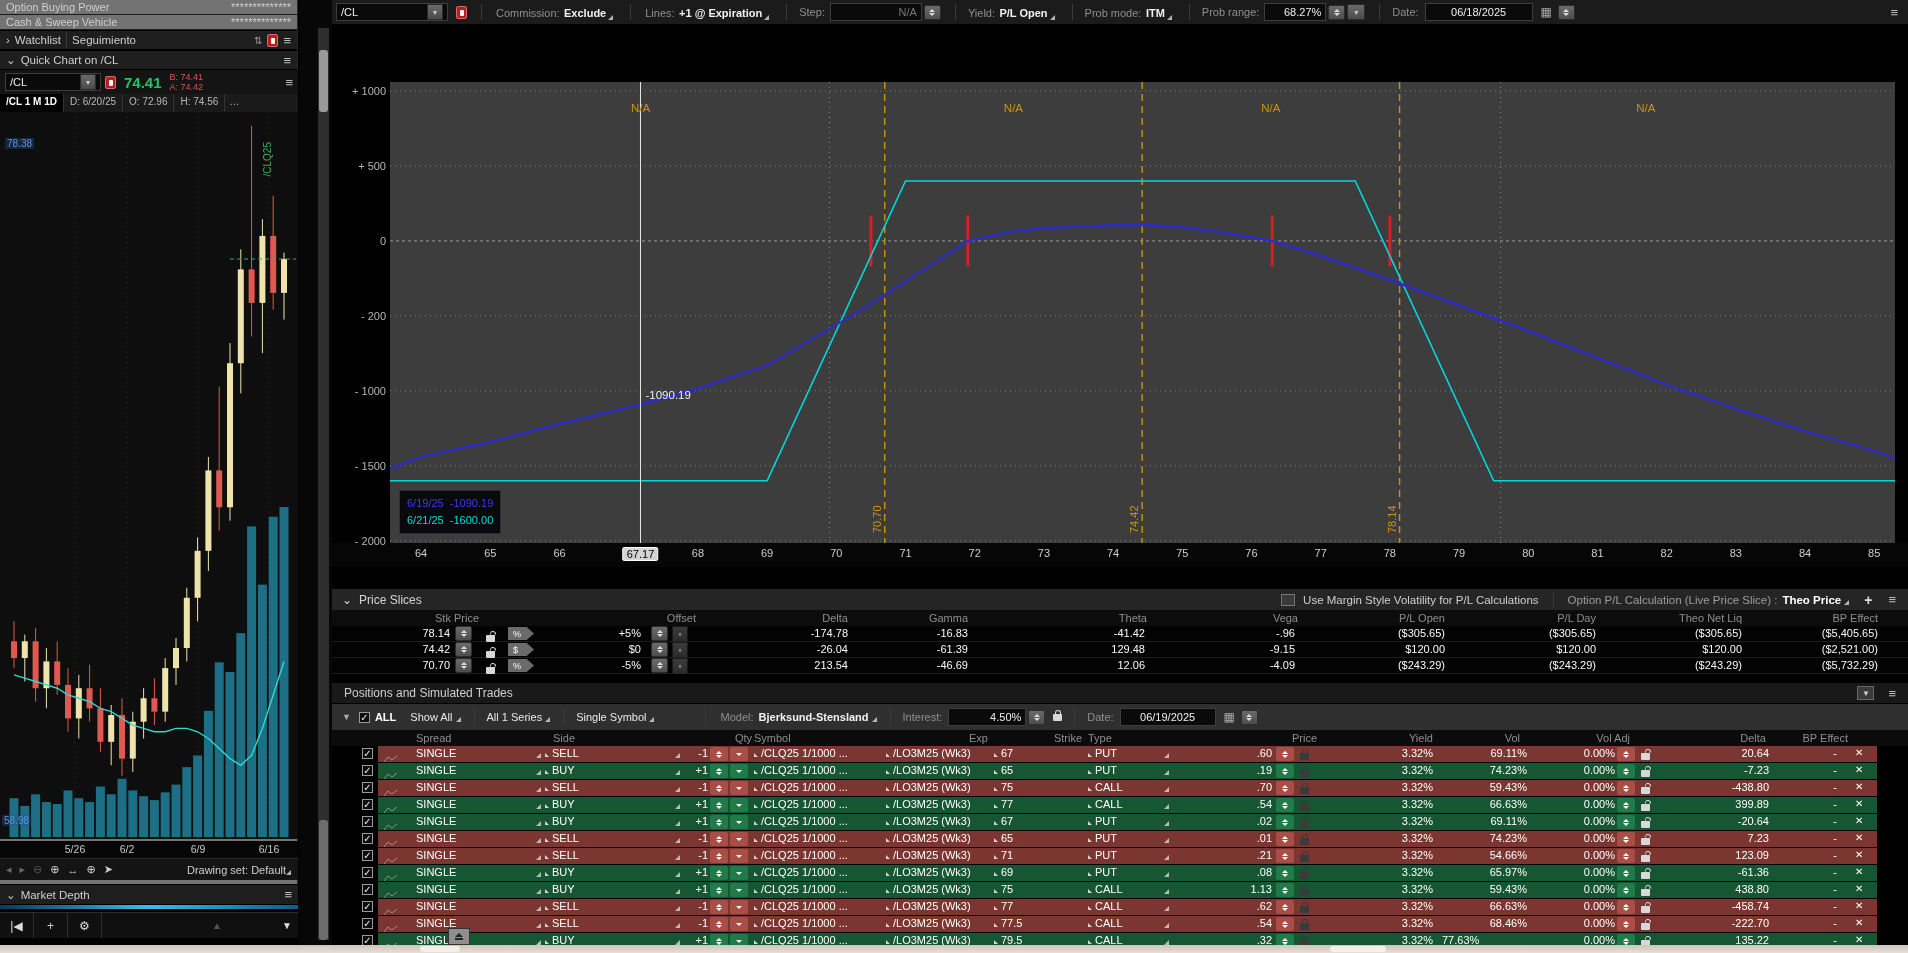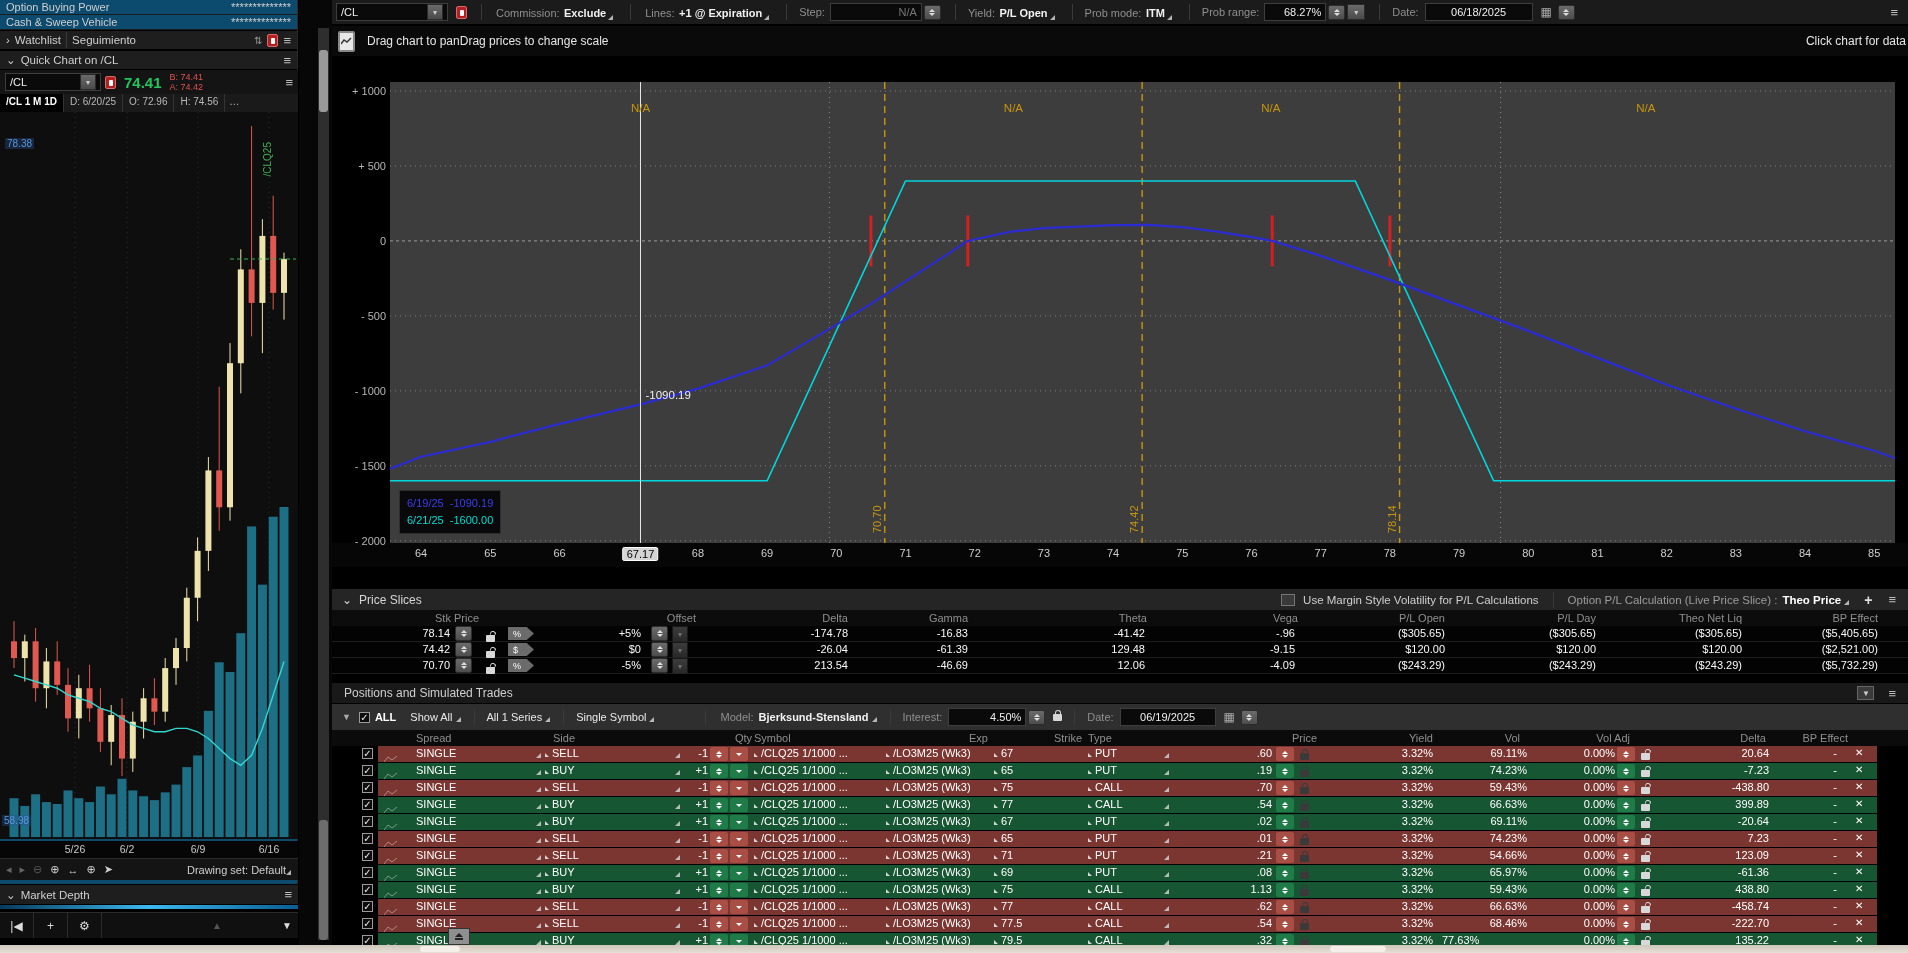--- a/index.html
+++ b/index.html
@@ -27,21 +27,21 @@
     border:1.5px solid #d8d8d8; border-bottom:none; border-radius:3px 3px 0 0; }
   .lockic.dark { background:#3a3a3a; } .lockic.dark:before { border-color:#3a3a3a; }
   .lockic.open:before { left:4px; transform:rotate(18deg); }
   .checkbox { width:11px; height:11px; background:#0d0d0d; border:1px solid #9a9a9a; color:#e8e8e8;
     font-size:10px; line-height:9px; text-align:center; }
   .sep-v { width:1px; background:#3a3a3a; height:16px; }
   .lbl { color:#8f8f8f; font-size:11px; } .val { color:#f2f2f2; font-size:11px; font-weight:bold; }
   .tag { clip-path:polygon(0 0,72% 0,100% 50%,72% 100%,0 100%); background:#6b6b6b; color:#fff;
     font-size:9px; width:26px; height:13px; display:flex; align-items:center; padding-left:5px; }
   
-  #leftpanel { left:0; top:0; width:298px; height:903px; background:#0c4a6e; border-right:1px solid #2a2a2a; }
+  #leftpanel { left:0; top:0; width:298px; height:903px; background:#737373; border-right:1px solid #2a2a2a; }
   .acct-row { height:15px; display:flex; justify-content:space-between; align-items:center; padding:0 6px;
     font-size:11px; color:#cfcfcf; border-bottom:1px solid #1c1c1c; }
   .sec-head { height:20px; background:#1e1e1e; border-top:1px solid #000; border-bottom:1px solid #000;
     display:flex; align-items:center; padding:0 6px; font-size:11.5px; color:#cfcfcf; gap:5px; }
   #minichart { left:0; top:112px; width:298px; height:727px; background:#0e0e0e; }
   .mini-lbl { position:absolute; font-size:10px; color:#5a95d8; background:rgba(40,80,150,.35); padding:0 2px; }
   #dates-row { left:0; top:841px; width:298px; height:17px; background:#060606; }
   #dates-row span { position:absolute; top:2px; font-size:10.5px; color:#c9c9c9; transform:translateX(-50%); }
   #lc-toolbar { left:0; top:858px; width:298px; height:22px; background:#141414; border-top:1px solid #2a2a2a;
     display:flex; align-items:center; gap:8px; padding:0 6px; font-size:11px; color:#cfcfcf; }
@@ -323,29 +323,20 @@
       <span>06/18/2025</span>
     </div>
     <span style="margin-left:8px;color:#aaa;font-size:12px">▦</span>
     <span class="stepper" style="margin-left:6px">
         <i class="u"></i>
         <i class="d"></i>
       </span>
     <span class="menu-ic" style="margin-left:auto;margin-right:10px">≡</span>
   </div>
 
-  <div id="hintrow">
-    <span style="margin-left:6px;width:17px;height:21px;background:#e8e8e8;border:2px solid #888;border-radius:2px;display:inline-flex;align-items:center;justify-content:center">
-      <svg width="11" height="9">
-          <polyline points="0,7 3,3 6,5 10,1" fill="none" stroke="#333" stroke-width="1.4"></polyline>
-        </svg>
-    </span>
-    <span style="margin-left:12px;font-size:12px;color:#e6e6e6">Drag chart to panDrag prices to change scale</span>
-    <span style="margin-left:auto;margin-right:2px;font-size:12px;color:#e6e6e6">Click chart for data</span>
-  </div>
 
   <div id="ylabels"></div>
 
   <div id="plot" class="abs">
     <svg id="risk-svg" width="1505" height="461">
         <line x1="0" y1="8.995121951219511" x2="1505" y2="8.995121951219511" stroke="#7d7d7d" stroke-width="1" stroke-dasharray="1 4"></line>
         <line x1="0" y1="83.95447154471546" x2="1505" y2="83.95447154471546" stroke="#7d7d7d" stroke-width="1" stroke-dasharray="1 4"></line>
         <line x1="0" y1="158.91382113821138" x2="1505" y2="158.91382113821138" stroke="#9a9a9a" stroke-width="1" stroke-dasharray="3 3"></line>
         <line x1="0" y1="233.87317073170732" x2="1505" y2="233.87317073170732" stroke="#7d7d7d" stroke-width="1" stroke-dasharray="1 4"></line>
         <line x1="0" y1="308.83252032520323" x2="1505" y2="308.83252032520323" stroke="#7d7d7d" stroke-width="1" stroke-dasharray="1 4"></line>
@@ -1026,21 +1017,21 @@
       </div>
       <div style="position: absolute; left: 116px; top: 182px; width: 22px; height: 17px; background: rgb(143, 143, 143); border: 1px solid rgb(51, 51, 51); display: flex; flex-direction: column; align-items: center; justify-content: center; gap: 1px; z-index: 5;">
         <span style="width:0;height:0;border-left:4px solid transparent;border-right:4px solid transparent;border-bottom:4px solid #222"></span>
         <span style="width:8px;height:2px;background:#222"></span>
       </div>
     </div>
 
 <div style="position: absolute; left: 0px; top: 84.9951px; width: 54px; text-align: right; font-size: 11px; color: rgb(181, 181, 181);">+ 1000</div>
     <div style="position: absolute; left: 0px; top: 159.954px; width: 54px; text-align: right; font-size: 11px; color: rgb(181, 181, 181);">+ 500</div>
     <div style="position: absolute; left: 0px; top: 234.914px; width: 54px; text-align: right; font-size: 11px; color: rgb(181, 181, 181);">0</div>
-    <div style="position: absolute; left: 0px; top: 309.873px; width: 54px; text-align: right; font-size: 11px; color: rgb(181, 181, 181);">- 500</div>
+    <div style="position: absolute; left: 0px; top: 309.873px; width: 54px; text-align: right; font-size: 11px; color: rgb(181, 181, 181);">- 200</div>
     <div style="position: absolute; left: 0px; top: 384.833px; width: 54px; text-align: right; font-size: 11px; color: rgb(181, 181, 181);">- 1000</div>
     <div style="position: absolute; left: 0px; top: 459.792px; width: 54px; text-align: right; font-size: 11px; color: rgb(181, 181, 181);">- 1500</div>
     <div style="position: absolute; left: 0px; top: 534.751px; width: 54px; text-align: right; font-size: 11px; color: rgb(181, 181, 181);">- 2000</div>
   </div>
 
 <div id="footer" class="abs">
   <div class="blob" style="left:420px;width:40px"></div>
   <div class="blob" style="left:1330px;width:56px"></div>
 </div>
 

